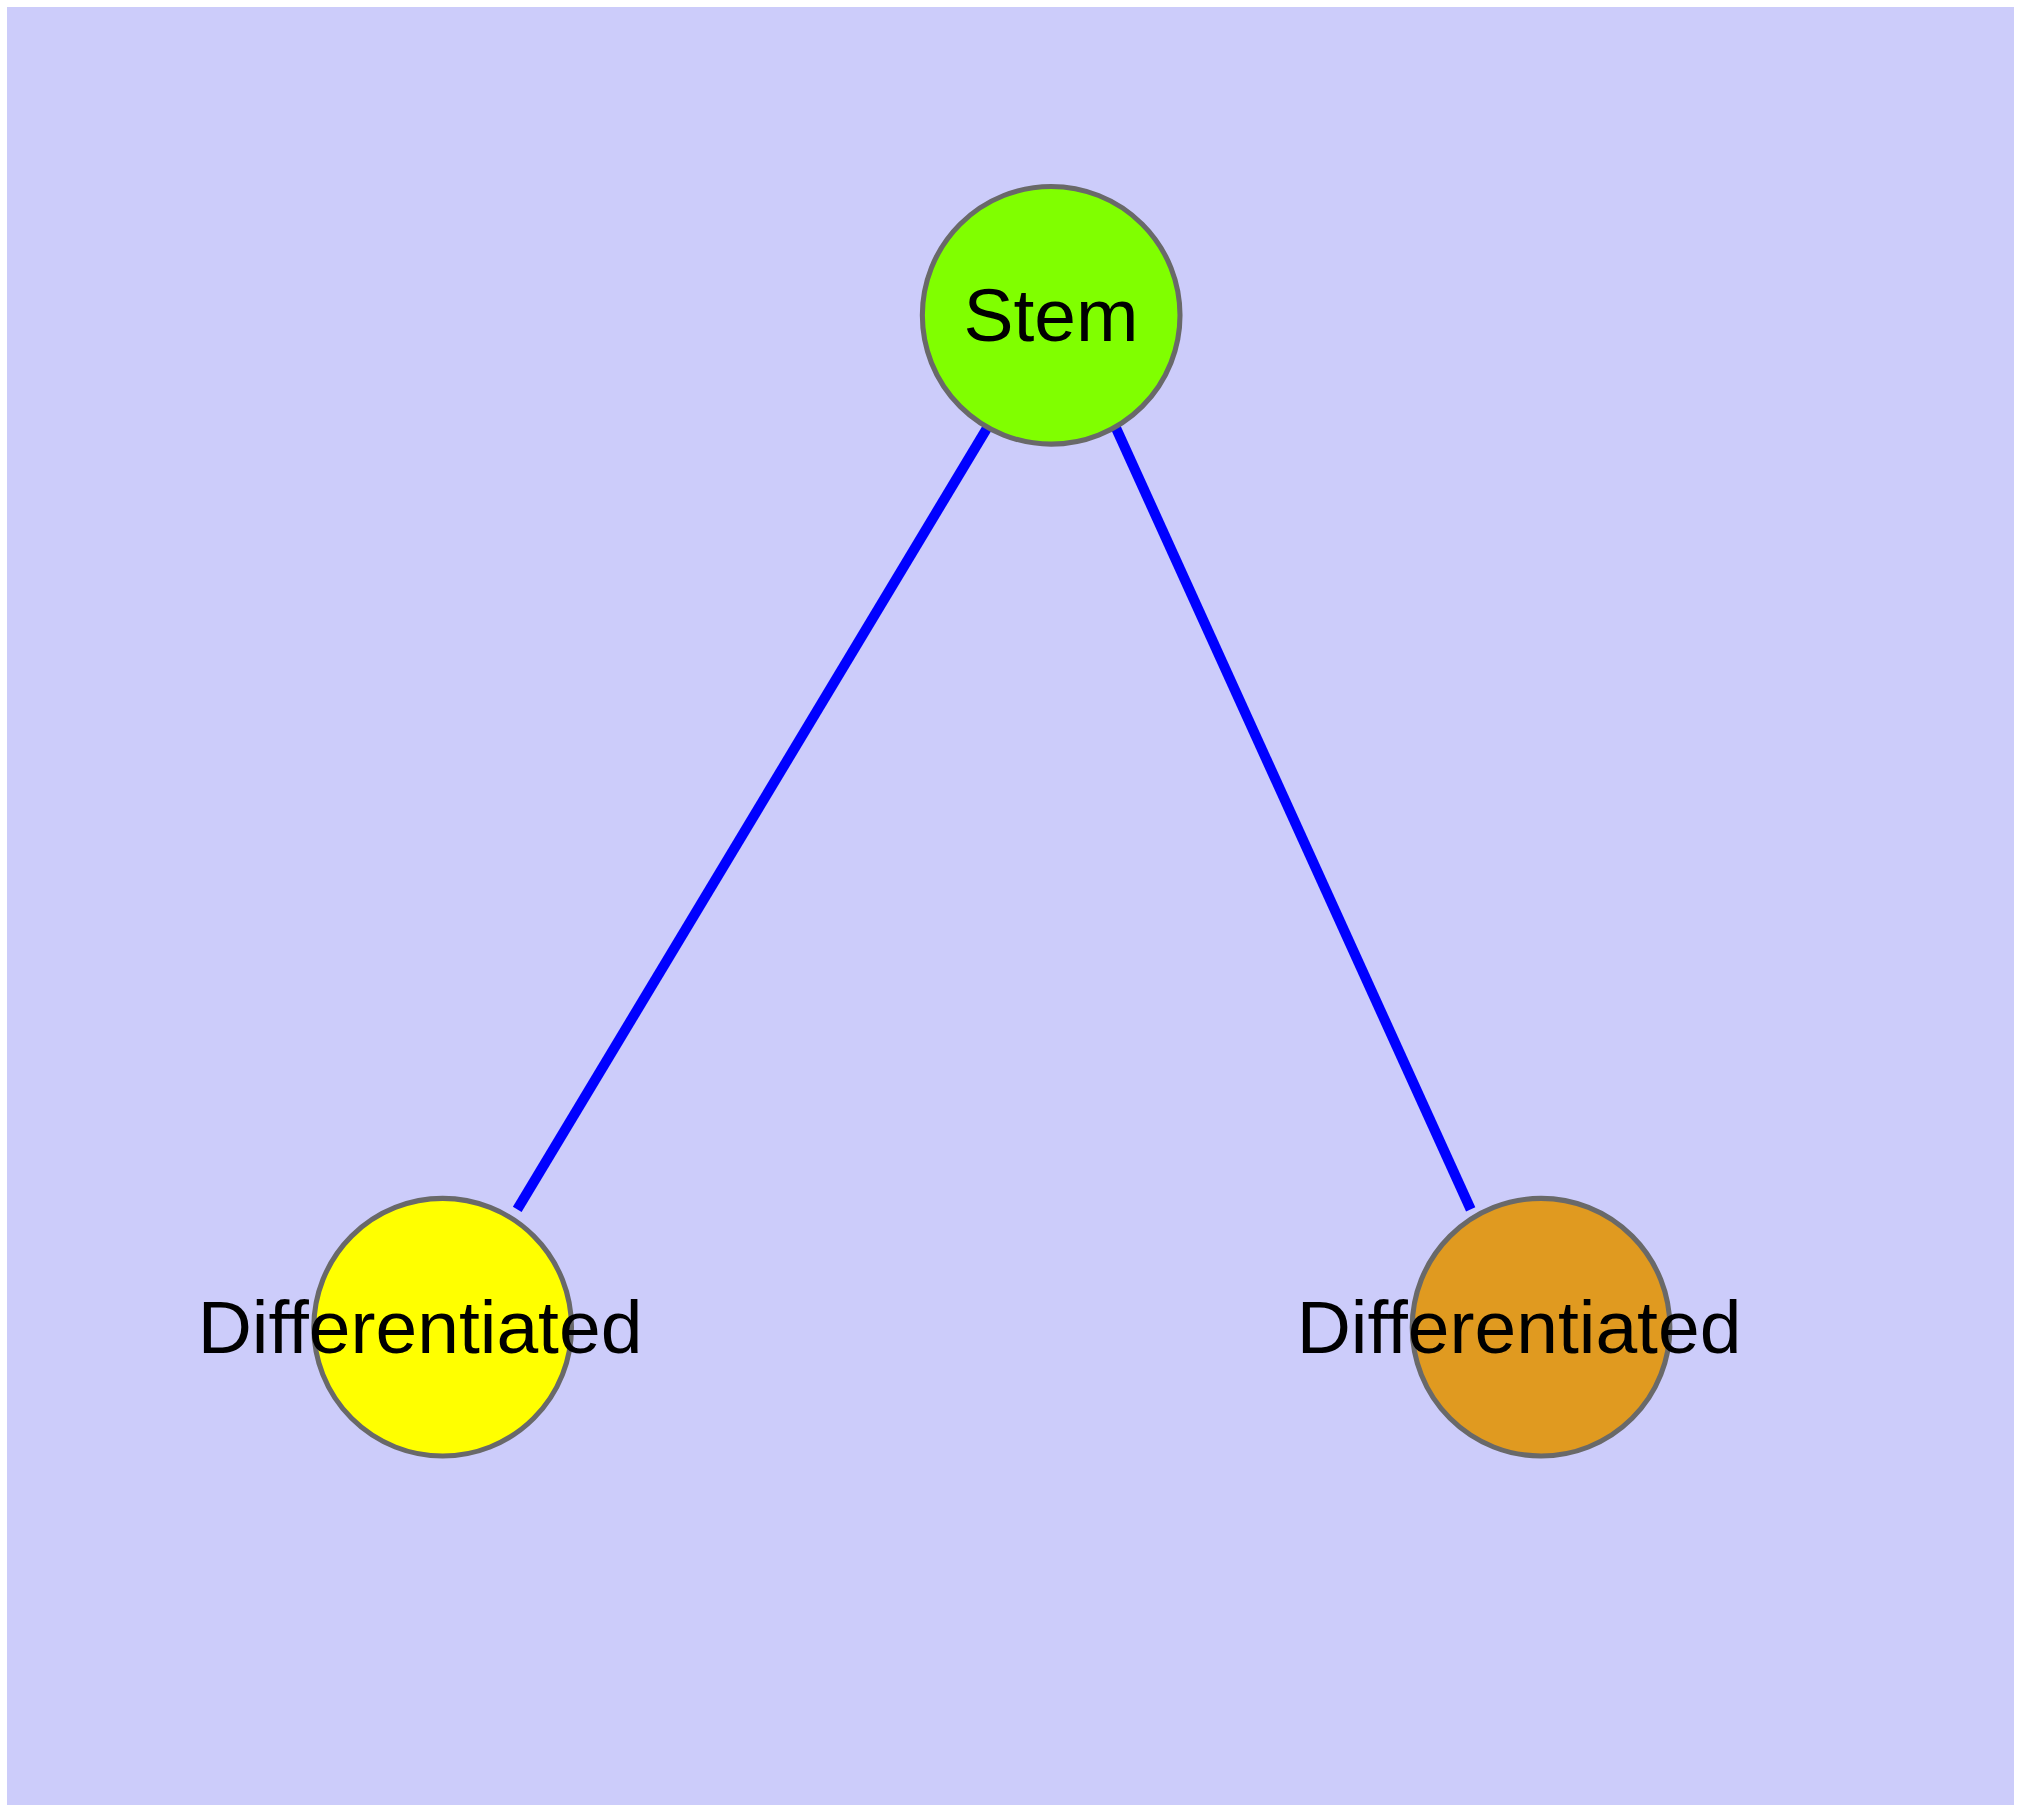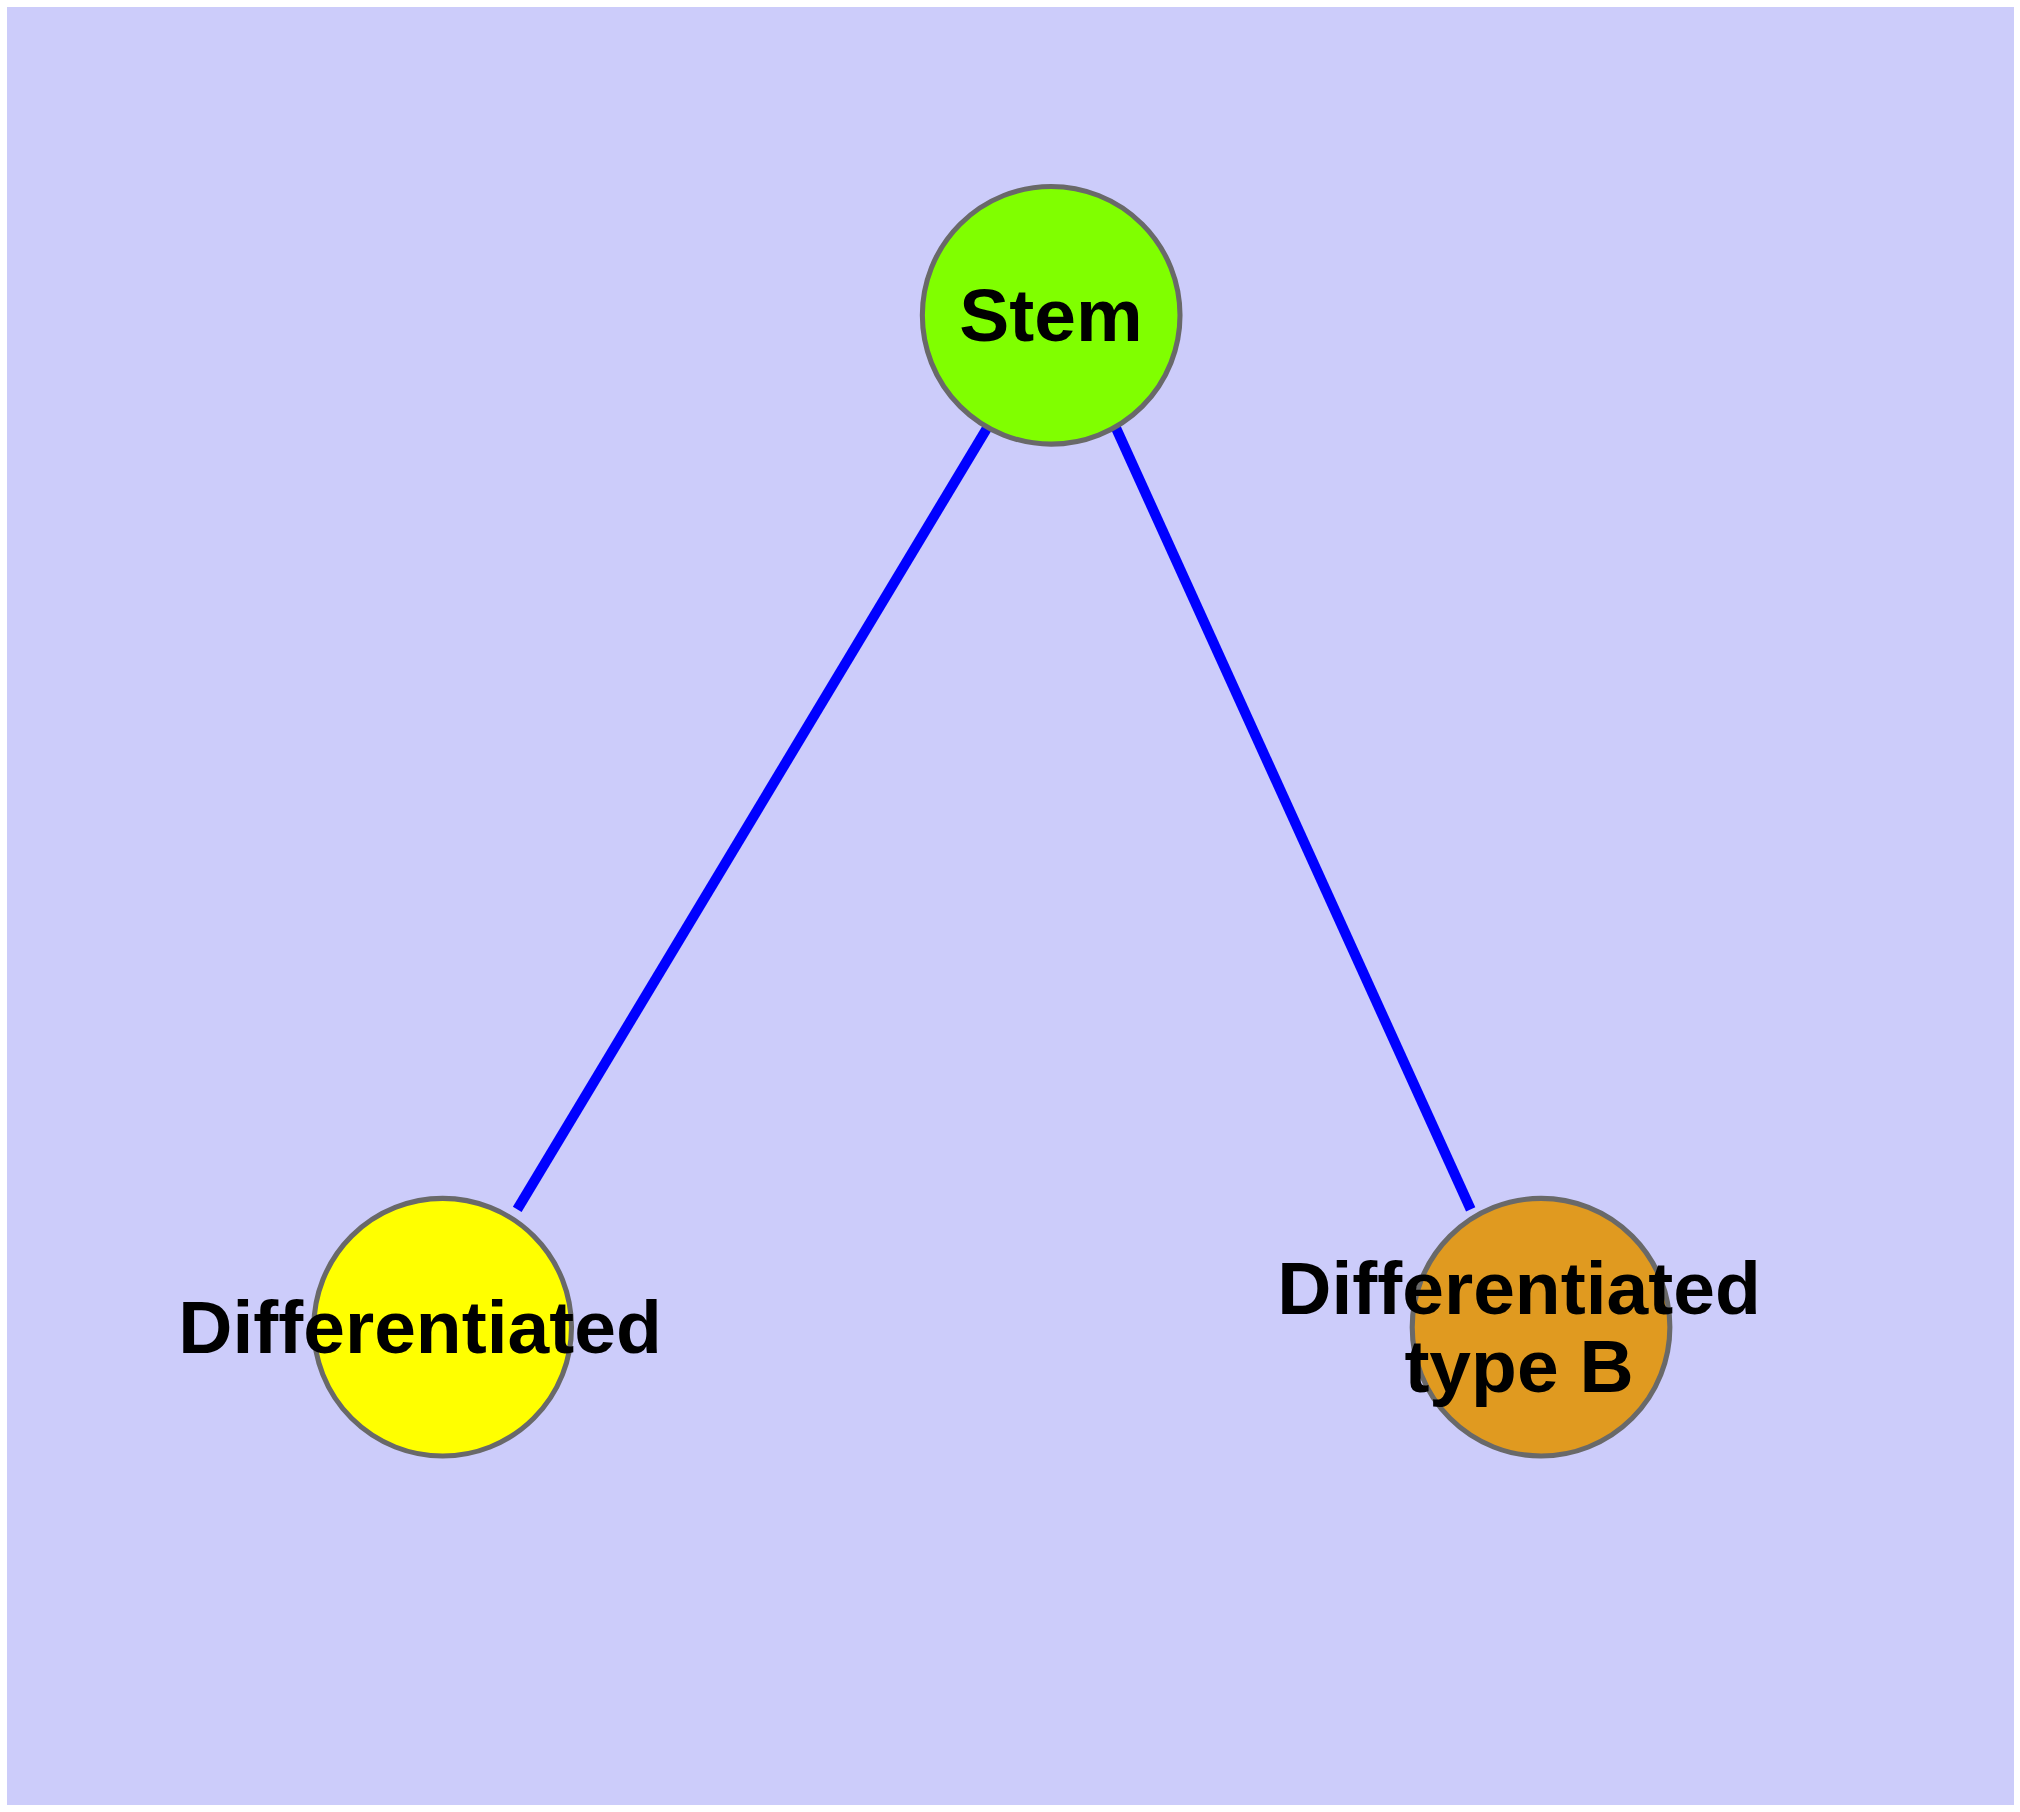--- a/index.html
+++ b/index.html
@@ -29,21 +29,21 @@
     top: 0;
     width: 2021px;
     height: 1812px;
     display: block;
   }
   .node-label {
     position: absolute;
     text-align: center;
     color: #000000;
     font-family: "Liberation Sans", sans-serif;
-    font-weight: bold;
+    font-weight: normal;
     line-height: 1.04;
     white-space: nowrap;
     pointer-events: none;
     -webkit-font-smoothing: antialiased;
   }
   .node-label.big {
     font-size: 75px;
   }
   .label-stem {
     left: 1051px;
@@ -86,17 +86,16 @@
   <div class="node-label big label-stem">
     <span class="lbl-line">Stem</span>
   </div>
 
   <div class="node-label big label-a">
     <span class="lbl-line">Differentiated</span>
   </div>
 
   <div class="node-label big label-b">
     <span class="lbl-line">Differentiated</span>
-    <span class="lbl-line">type B</span>
   </div>
 
 </div>
 
 
 </body></html>

